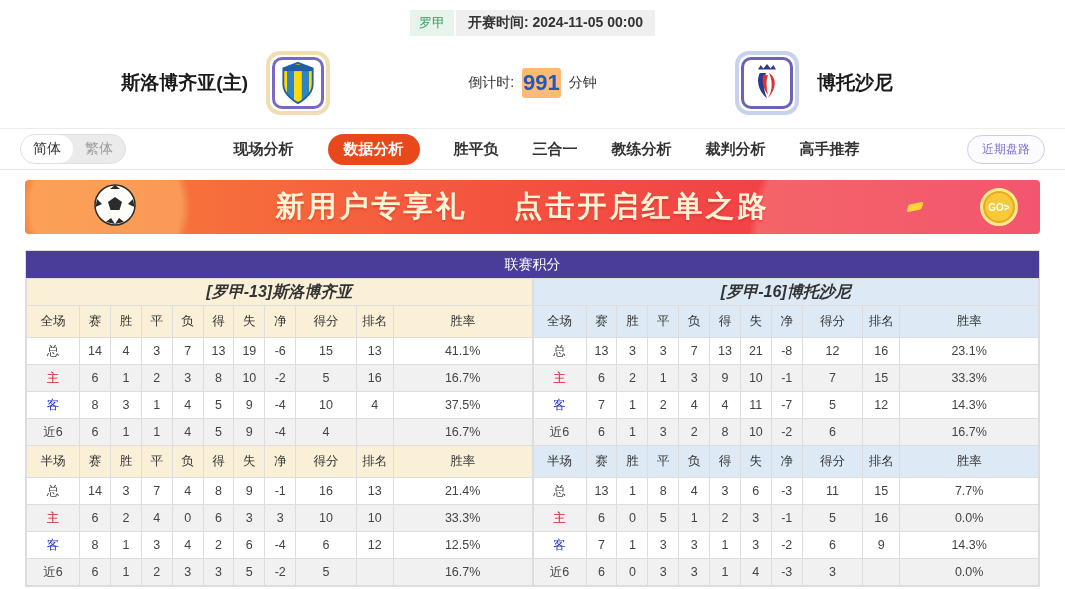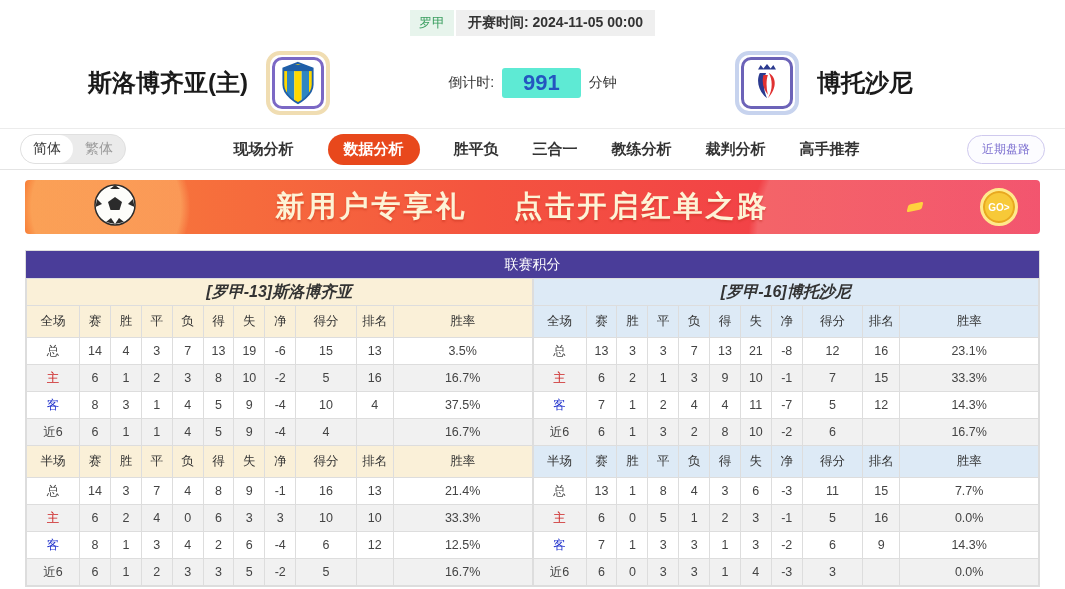--- a/index.html
+++ b/index.html
@@ -8,22 +8,22 @@
 
   
   .top-bar { display:flex; justify-content:center; align-items:center; margin-top:10px; height:26px; }
   .league-tag { background:#e7f4ec; color:#3a9e5f; font-size:13px; padding:4px 9px; }
   .kickoff-box { background:#efefef; font-size:14px; font-weight:bold; color:#333; padding:4px 12px; margin-left:2px; }
 
   .teams-row { display:flex; align-items:center; margin-top:8px; height:78px; }
   .team-left { display:flex; align-items:center; justify-content:flex-end; width:330px; gap:18px; }
   .team-right { display:flex; align-items:center; justify-content:flex-start; width:330px; gap:18px; }
   .center-countdown { flex:1; display:flex; align-items:center; justify-content:center; gap:8px; font-size:14px; }
-  .team-name { font-size:24px; font-weight:bold; color:#1a1a1a; }
-  .countdown-value { background:#5eead4; color:#2456c0; font-size:22px; font-weight:bold; padding:2px 21px; border-radius:3px; }
+  .team-name { font-size:19px; font-weight:bold; color:#1a1a1a; }
+  .countdown-value { background:#fdba74; color:#2456c0; font-size:22px; font-weight:bold; padding:2px 1px; border-radius:3px; }
   .logo-outer { border-radius:14px; padding:2px; background:#fff; }
   .logo-outer.home { border:4px solid #f0ddb2; }
   .logo-outer.away { border:4px solid #c7d3ee; }
   .logo-inner { width:52px; height:52px; border-radius:10px; background:#fff; display:flex; align-items:center; justify-content:center; }
   .logo-inner.home { border:3px solid #7b68c5; }
   .logo-inner.away { border:3px solid #6c63b8; }
 
   
   .nav-bar { display:flex; align-items:center; margin-top:6px; height:42px;
     border-top:1px solid #ececec; border-bottom:1px solid #e4e4e4; padding:0 20px; }
@@ -200,21 +200,21 @@
             <td class="">总</td>
             <td>14</td>
             <td>4</td>
             <td>3</td>
             <td>7</td>
             <td>13</td>
             <td>19</td>
             <td>-6</td>
             <td>15</td>
             <td>13</td>
-            <td>3.5%</td>
+            <td>41.1%</td>
           </tr>
           <tr class="data-row alt">
             <td class=" lbl-red">主</td>
             <td>6</td>
             <td>1</td>
             <td>2</td>
             <td>3</td>
             <td>8</td>
             <td>10</td>
             <td>-2</td>

